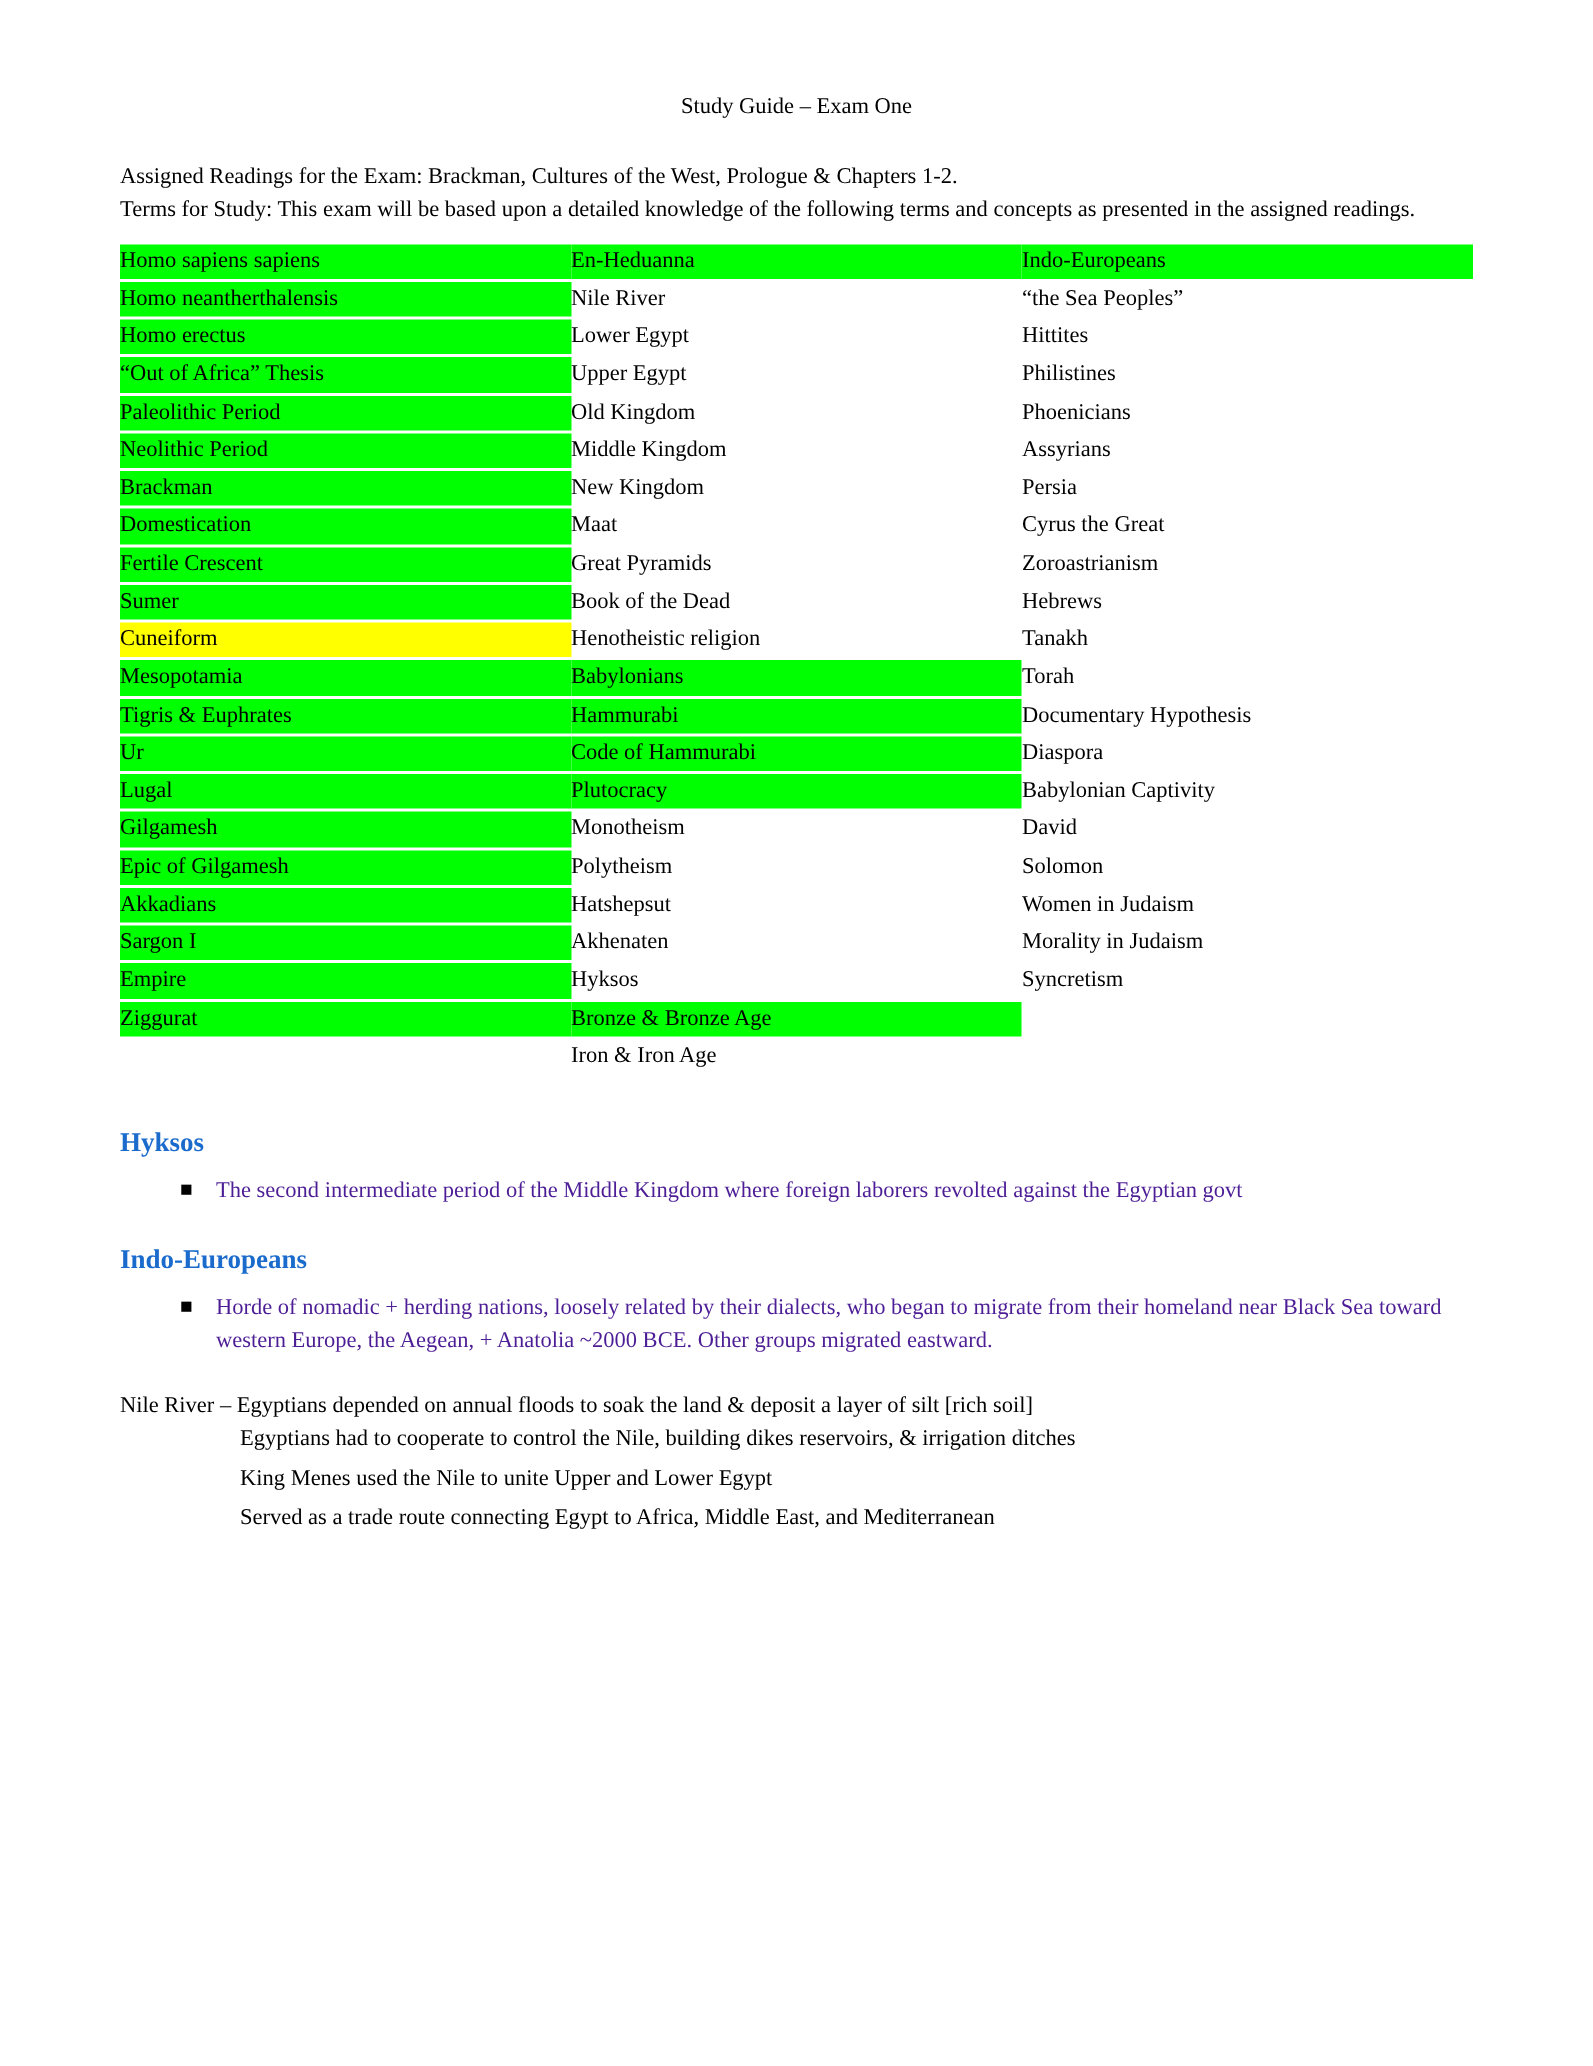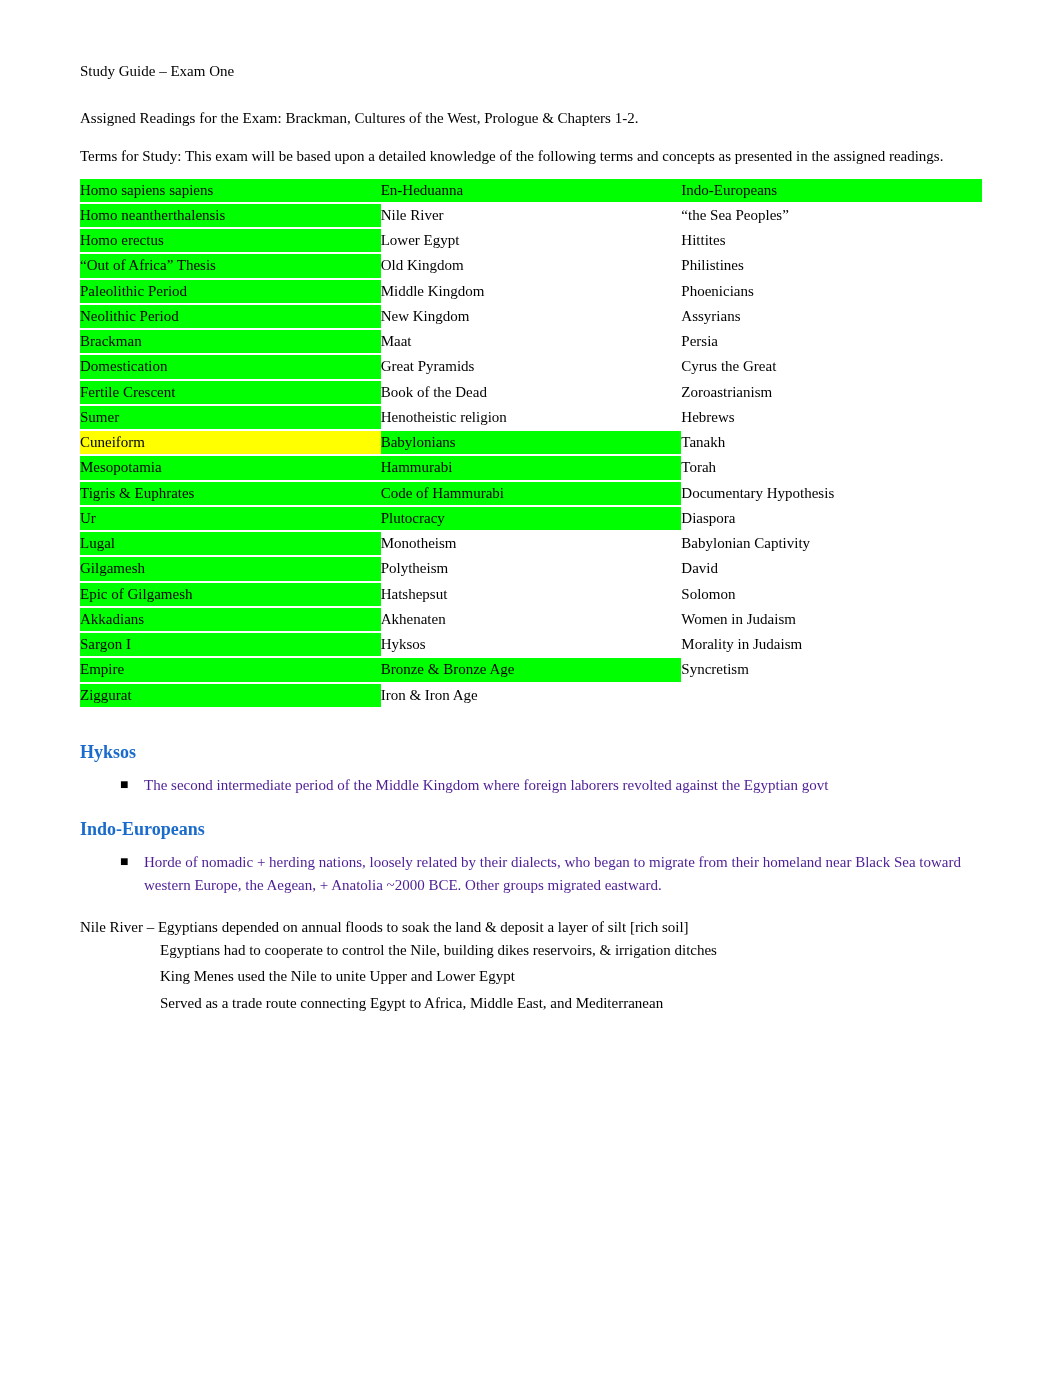--- a/index.html
+++ b/index.html
@@ -6,26 +6,25 @@
     body {
       font-family: Times New Roman, Times, serif;
       font-size: 15px;
       background: #fff;
       color: #000;
       padding: 60px 80px;
       max-width: 1062px;
       line-height: 1.5;
     }
     .page-title {
-      text-align: left;
+      text-align: center;
       margin-bottom: 24px;
       font-size: 15px;
     }
     .assigned-readings {
-      margin-bottom: 16px;
     }
     .terms-intro {
       margin-bottom: 11px;
     }
     .terms-grid {
       display: grid;
       grid-template-columns: 1fr 1fr 1fr;
       gap: 0;
       margin-bottom: 32px;
     }
@@ -114,20 +113,21 @@
       <div class="term highlight-green">Epic of Gilgamesh</div>
       <div class="term highlight-green">Akkadians</div>
       <div class="term highlight-green">Sargon I</div>
       <div class="term highlight-green">Empire</div>
       <div class="term highlight-green">Ziggurat</div>
     </div>
   <div class="terms-col" id="col2-container">
       <div class="term highlight-green">En-Heduanna</div>
       <div class="term">Nile River</div>
       <div class="term">Lower Egypt</div>
+      <div class="term">Upper Egypt</div>
       <div class="term">Old Kingdom</div>
       <div class="term">Middle Kingdom</div>
       <div class="term">New Kingdom</div>
       <div class="term">Maat</div>
       <div class="term">Great Pyramids</div>
       <div class="term">Book of the Dead</div>
       <div class="term">Henotheistic religion</div>
       <div class="term highlight-green">Babylonians</div>
       <div class="term highlight-green">Hammurabi</div>
       <div class="term highlight-green">Code of Hammurabi</div>

